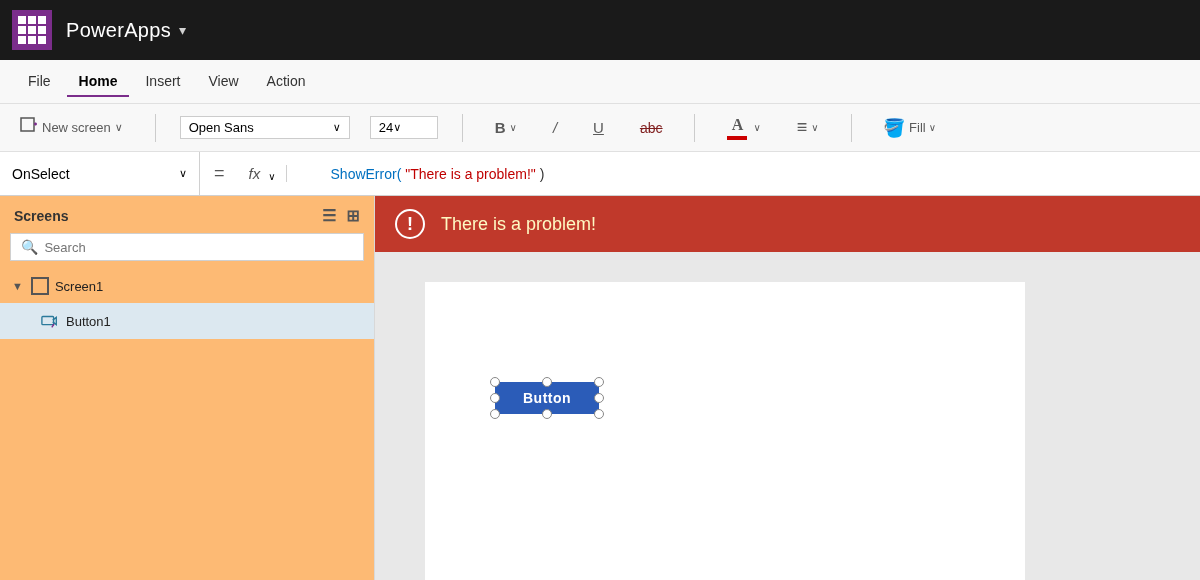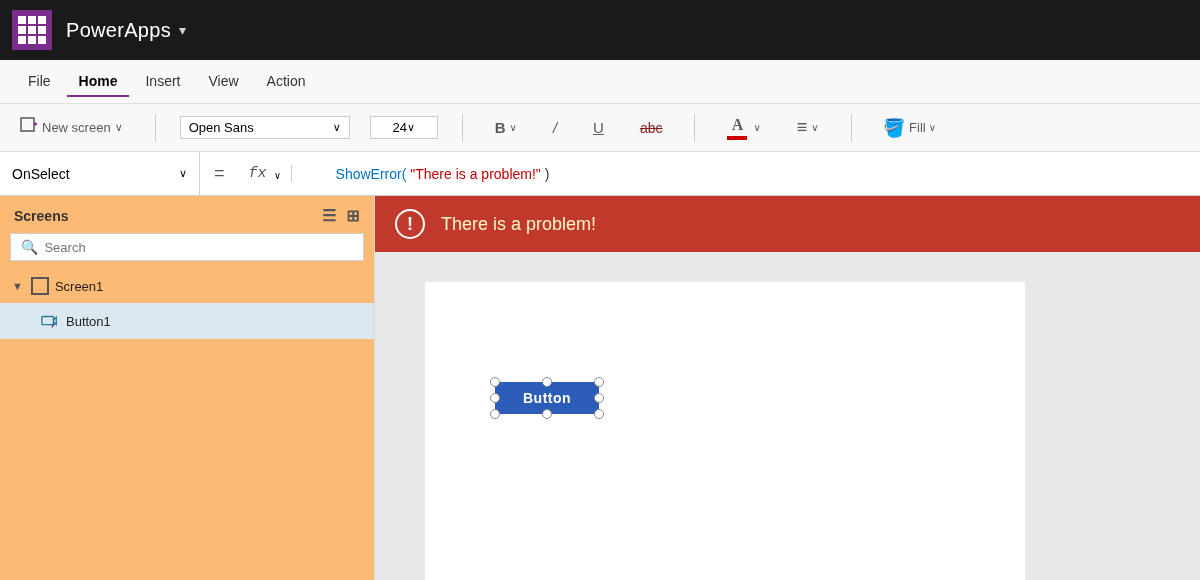--- a/index.html
+++ b/index.html
@@ -104,21 +104,21 @@
       text-align: right;
     }
     .size-dropdown {
       display: flex;
       align-items: center;
       border: 1px solid #ccc;
       padding: 3px 8px;
       font-size: 13px;
       background: white;
       width: 68px;
-      justify-content: center;
+      justify-content: flex-start;
       cursor: pointer;
     }
     .bold-btn { font-weight: bold; font-size: 15px; }
     .italic-btn { font-style: italic; font-size: 15px; }
     .underline-btn { text-decoration: underline; font-size: 15px; }
     .strikethrough-btn { text-decoration: line-through; font-size: 14px; color: #999; }
 
     .text-color-btn {
       display: flex; flex-direction: column; align-items: center;
       font-size: 15px; font-weight: bold; cursor: pointer;
@@ -158,21 +158,20 @@
       font-size: 18px;
       color: #555;
       font-weight: 300;
     }
     .fx-area {
       display: flex;
       align-items: flex-end;
       gap: 8px;
       padding: 0 10px;
       border-right: 1px solid #d0d0d0;
-      font-family: Liberation Mono, monospace;
     }
     .fx-label { font-style: italic; font-size: 15px; color: #555; }
     .formula-content {
       flex: 1;
       padding: 0 16px;
       font-size: 14px;
     }
     .formula-fn { color: #0070c0; margin-left: 28px; }
     .formula-str { color: #c00000; }
     .formula-paren { color: #333; }

